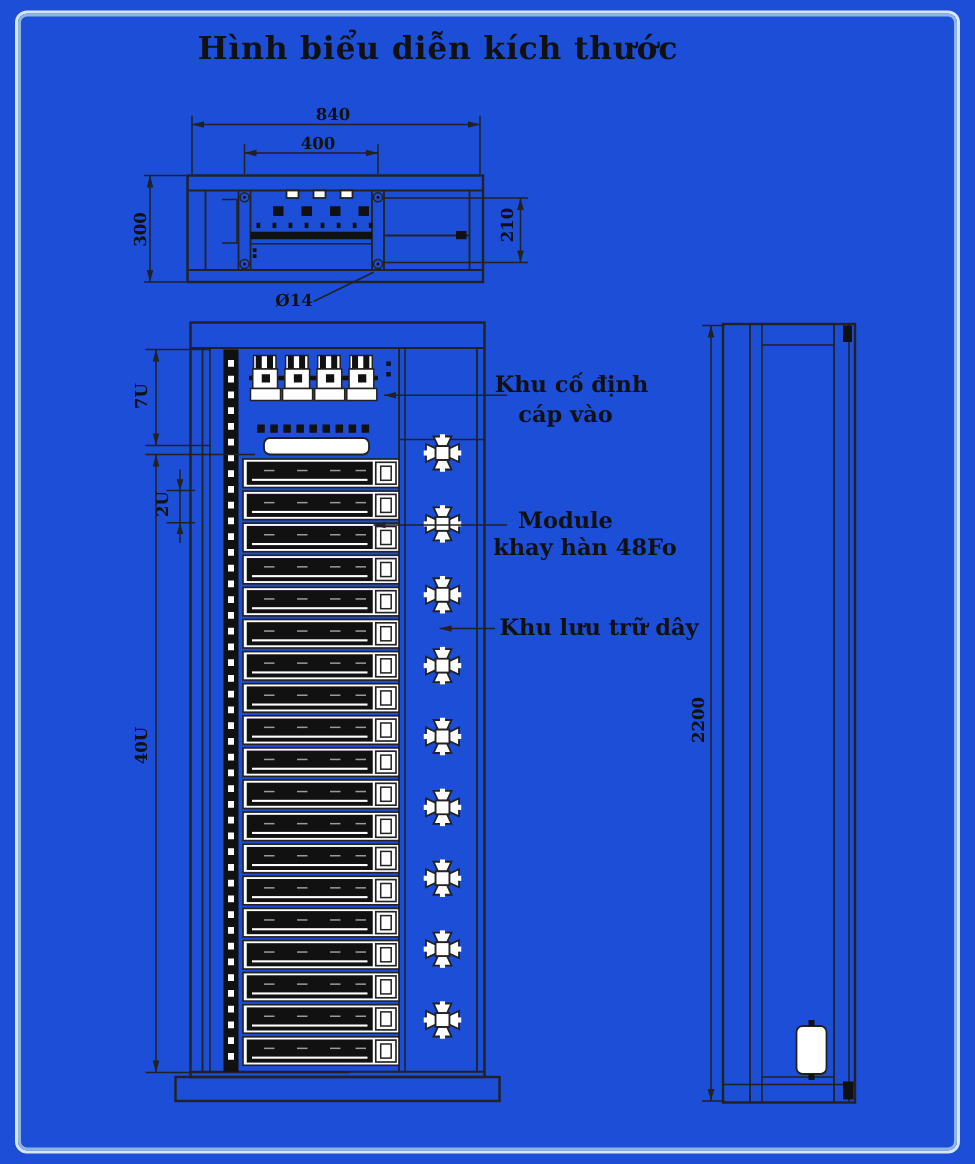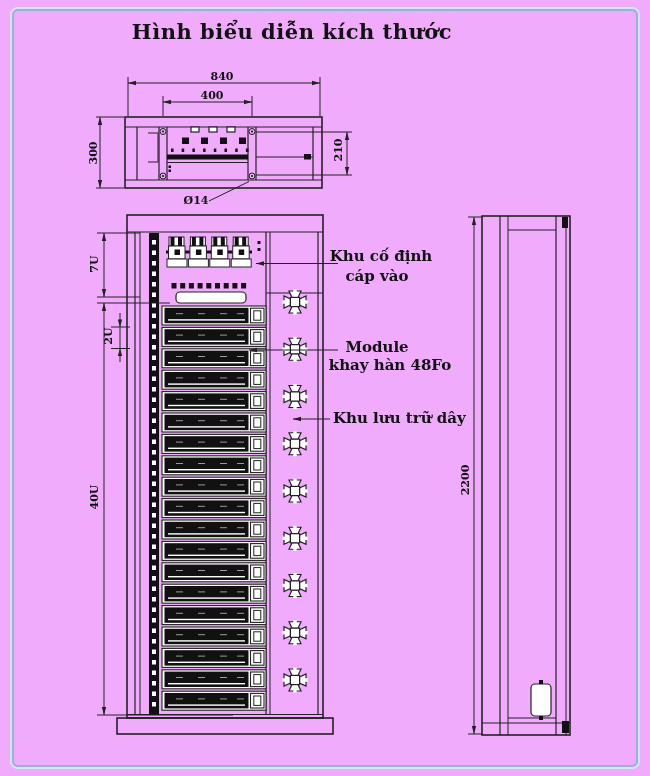--- a/index.html
+++ b/index.html
@@ -1,16 +1,16 @@
 <!DOCTYPE html>
 <html><head>
 <meta charset="utf-8">
 <style>
   html,body{margin:0;padding:0;background:#ffffff;}
-  .canvas{position:relative;width:650px;height:776px;background:#f0abfc;overflow:hidden;
+  .canvas{position:relative;width:650px;height:776px;background:#1d4ed8;overflow:hidden;
           font-family:"DejaVu Serif", serif;}
   .frame{position:absolute;left:12px;top:9px;width:622px;height:754px;
          border:2px solid #8fb5de;border-radius:6px;box-shadow:0 0 0 2px #d7e6f4;}
   svg text{font-family:"DejaVu Serif", serif;fill:#111;}
   .dimtxt{font-size:11px;font-weight:700;}
   .lbltxt{font-size:15px;font-weight:700;}
   .titletxt{font-size:21px;font-weight:700;letter-spacing:.5px;}
   .ln{stroke:#222;stroke-width:1.2;fill:none;}
   .ln2{stroke:#222;stroke-width:1.6;fill:none;}
   .thin{stroke:#222;stroke-width:1;fill:none;}

